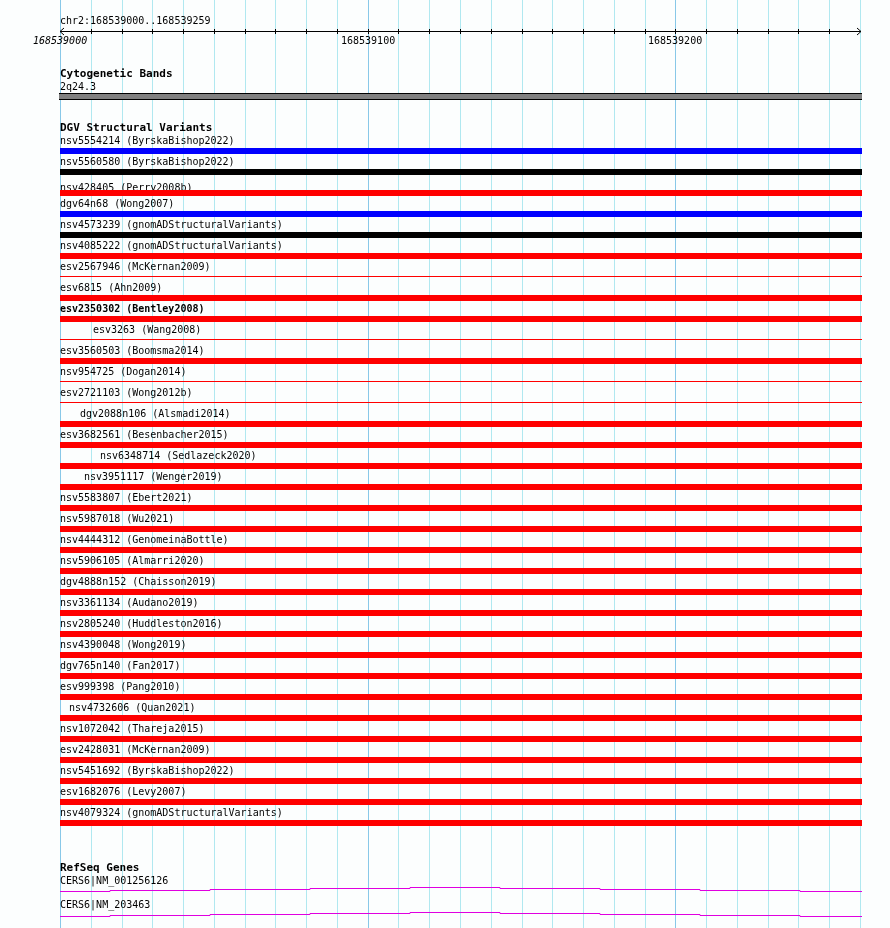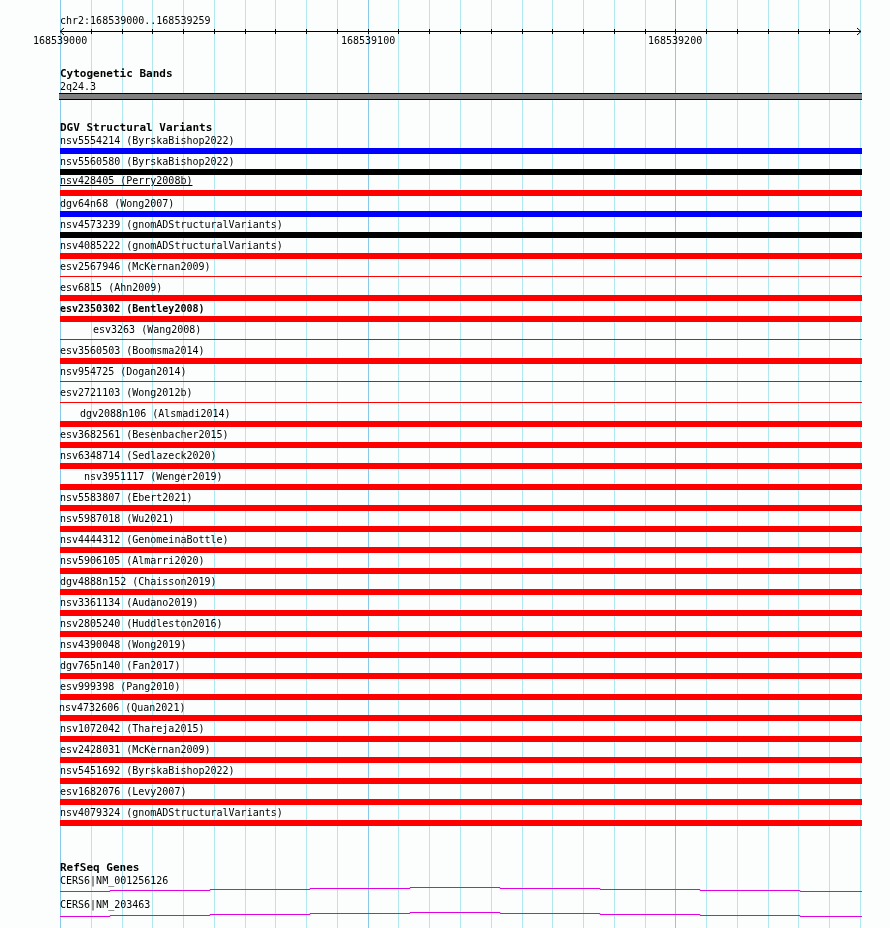--- a/index.html
+++ b/index.html
@@ -72,36 +72,36 @@
     <line x1="614.5" x2="614.5" y1="5" y2="10" stroke="#000"></line>
     <line x1="645.5" x2="645.5" y1="5" y2="10" stroke="#000"></line>
     <line x1="675.5" x2="675.5" y1="5" y2="10" stroke="#000"></line>
     <line x1="706.5" x2="706.5" y1="5" y2="10" stroke="#000"></line>
     <line x1="737.5" x2="737.5" y1="5" y2="10" stroke="#000"></line>
     <line x1="768.5" x2="768.5" y1="5" y2="10" stroke="#000"></line>
     <line x1="798.5" x2="798.5" y1="5" y2="10" stroke="#000"></line>
     <line x1="829.5" x2="829.5" y1="5" y2="10" stroke="#000"></line>
   </svg>
 <div id="ruler-labels">
-    <div class="abs txt" style="top: 35px; left: 33px;">168539000</div>
+    <div class="abs txt" style="top: 35px; left: 33px; font-style: italic;">168539000</div>
     <div class="abs txt" style="top: 35px; left: 341px;">168539100</div>
     <div class="abs txt" style="top: 35px; left: 648px;">168539200</div>
   </div>
 
 <div class="abs hdr" style="left:60px; top:68px;">Cytogenetic Bands</div>
 <div class="abs txt" style="left:60px; top:81px;">2q24.3</div>
 <div class="band" style="top:93px;"></div>
 
 <div class="abs hdr" style="left:60px; top:122px;">DGV Structural Variants</div>
 <div id="dgv-rows">
     <div class="abs txt" style="left: 60px; top: 135px;">nsv5554214 (ByrskaBishop2022)</div>
     <div class="bar thick" style="top: 148px; background: rgb(0, 0, 255);"></div>
     <div class="abs txt" style="left: 60px; top: 156px;">nsv5560580 (ByrskaBishop2022)</div>
     <div class="bar thick" style="top: 169px; background: rgb(0, 0, 0);"></div>
-    <div class="abs txt" style="left: 60px; top: 175px; text-decoration: underline;">nsv428405 (Perry2008b)</div>
+    <div class="abs txt" style="left: 60px; top: 182px; text-decoration: underline;">nsv428405 (Perry2008b)</div>
     <div class="bar thick" style="top: 190px; background: rgb(255, 0, 0);"></div>
     <div class="abs txt" style="left: 60px; top: 198px;">dgv64n68 (Wong2007)</div>
     <div class="bar thick" style="top: 211px; background: rgb(0, 0, 255);"></div>
     <div class="abs txt" style="left: 60px; top: 219px;">nsv4573239 (gnomADStructuralVariants)</div>
     <div class="bar thick" style="top: 232px; background: rgb(0, 0, 0);"></div>
     <div class="abs txt" style="left: 60px; top: 240px;">nsv4085222 (gnomADStructuralVariants)</div>
     <div class="bar thick" style="top: 253px; background: rgb(255, 0, 0);"></div>
     <div class="abs txt" style="left: 60px; top: 261px;">esv2567946 (McKernan2009)</div>
     <div class="bar thin" style="top: 276px; background: rgb(255, 0, 0);"></div>
     <div class="abs txt" style="left: 60px; top: 282px;">esv6815 (Ahn2009)</div>
@@ -113,21 +113,21 @@
     <div class="abs txt" style="left: 60px; top: 345px;">esv3560503 (Boomsma2014)</div>
     <div class="bar thick" style="top: 358px; background: rgb(255, 0, 0);"></div>
     <div class="abs txt" style="left: 60px; top: 366px;">nsv954725 (Dogan2014)</div>
     <div class="bar thin" style="top: 381px; background: rgb(255, 0, 0);"></div>
     <div class="abs txt" style="left: 60px; top: 387px;">esv2721103 (Wong2012b)</div>
     <div class="bar thin" style="top: 402px; background: rgb(255, 0, 0);"></div>
     <div class="abs txt" style="left: 60px; top: 408px; padding-left: 20px;">dgv2088n106 (Alsmadi2014)</div>
     <div class="bar thick" style="top: 421px; background: rgb(255, 0, 0);"></div>
     <div class="abs txt" style="left: 60px; top: 429px;">esv3682561 (Besenbacher2015)</div>
     <div class="bar thick" style="top: 442px; background: rgb(255, 0, 0);"></div>
-    <div class="abs txt" style="left: 60px; top: 450px;">nsv6348714 (Sedlazeck2020)</div>
+    <div class="abs txt" style="left: 60px; top: 450px; padding-left: 40px;">nsv6348714 (Sedlazeck2020)</div>
     <div class="bar thick" style="top: 463px; background: rgb(255, 0, 0);"></div>
     <div class="abs txt" style="left: 52px; top: 471px; margin-left: 32px;">nsv3951117 (Wenger2019)</div>
     <div class="bar thick" style="top: 484px; background: rgb(255, 0, 0);"></div>
     <div class="abs txt" style="left: 60px; top: 492px;">nsv5583807 (Ebert2021)</div>
     <div class="bar thick" style="top: 505px; background: rgb(255, 0, 0);"></div>
     <div class="abs txt" style="left: 60px; top: 513px;">nsv5987018 (Wu2021)</div>
     <div class="bar thick" style="top: 526px; background: rgb(255, 0, 0);"></div>
     <div class="abs txt" style="left: 60px; top: 534px;">nsv4444312 (GenomeinaBottle)</div>
     <div class="bar thick" style="top: 547px; background: rgb(255, 0, 0);"></div>
     <div class="abs txt" style="left: 60px; top: 555px;">nsv5906105 (Almarri2020)</div>
@@ -137,21 +137,21 @@
     <div class="abs txt" style="left: 60px; top: 597px;">nsv3361134 (Audano2019)</div>
     <div class="bar thick" style="top: 610px; background: rgb(255, 0, 0);"></div>
     <div class="abs txt" style="left: 60px; top: 618px;">nsv2805240 (Huddleston2016)</div>
     <div class="bar thick" style="top: 631px; background: rgb(255, 0, 0);"></div>
     <div class="abs txt" style="left: 60px; top: 639px;">nsv4390048 (Wong2019)</div>
     <div class="bar thick" style="top: 652px; background: rgb(255, 0, 0);"></div>
     <div class="abs txt" style="left: 60px; top: 660px;">dgv765n140 (Fan2017)</div>
     <div class="bar thick" style="top: 673px; background: rgb(255, 0, 0);"></div>
     <div class="abs txt" style="left: 60px; top: 681px;">esv999398 (Pang2010)</div>
     <div class="bar thick" style="top: 694px; background: rgb(255, 0, 0);"></div>
-    <div class="abs txt" style="left: 59px; top: 702px;">nsv4732606 (Quan2021)</div>
+    <div class="abs txt" style="left: 69px; top: 702px;">nsv4732606 (Quan2021)</div>
     <div class="bar thick" style="top: 715px; background: rgb(255, 0, 0);"></div>
     <div class="abs txt" style="left: 60px; top: 723px;">nsv1072042 (Thareja2015)</div>
     <div class="bar thick" style="top: 736px; background: rgb(255, 0, 0);"></div>
     <div class="abs txt" style="left: 60px; top: 744px;">esv2428031 (McKernan2009)</div>
     <div class="bar thick" style="top: 757px; background: rgb(255, 0, 0);"></div>
     <div class="abs txt" style="left: 60px; top: 765px;">nsv5451692 (ByrskaBishop2022)</div>
     <div class="bar thick" style="top: 778px; background: rgb(255, 0, 0);"></div>
     <div class="abs txt" style="left: 60px; top: 786px;">esv1682076 (Levy2007)</div>
     <div class="bar thick" style="top: 799px; background: rgb(255, 0, 0);"></div>
     <div class="abs txt" style="left: 60px; top: 807px;">nsv4079324 (gnomADStructuralVariants)</div>

